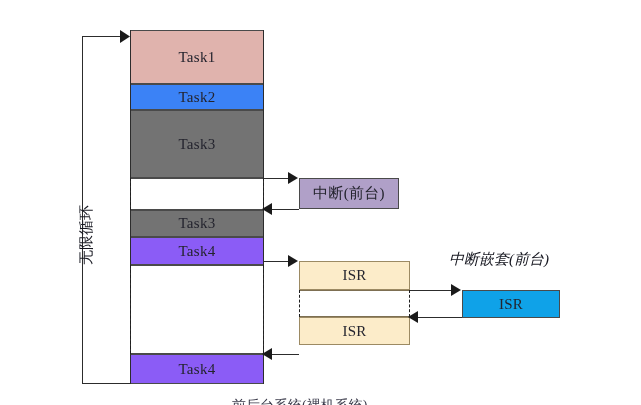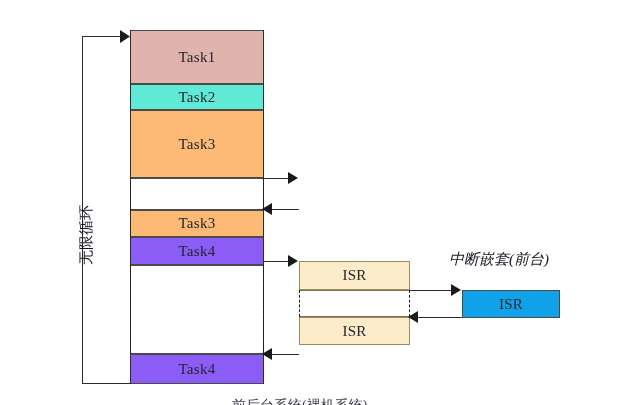--- a/index.html
+++ b/index.html
@@ -18,22 +18,22 @@
   .box{
     position:absolute;
     box-sizing:border-box;
     border:1px solid #4a4a4a;
     display:flex;align-items:center;justify-content:center;
     font-size:15px;
     color:#24242e;
     letter-spacing:.3px;
   }
   .box.pink   {background:#e0b3ad;}
-  .box.lav    {background:#5eead4;}
-  .box.green  {background:#fdba74;}
+  .box.lav    {background:#3b82f6;}
+  .box.green  {background:#737373;}
   .box.orange {background:#8b5cf6;}
   .box.purple {background:#b0a0c8;}
   .box.cream  {background:#fcecc9;border-color:#9c8a63;}
   .box.blue   {background:#0fa2e8;}
 
   .vline{position:absolute;background:#2c2c2c;width:1px;}
   .hline{position:absolute;background:#2c2c2c;height:1px;}
   .dash{position:absolute;width:0;border-left:1px dashed #1e1e1e;}
 
   
@@ -92,20 +92,21 @@
   <div class="box orange" style="left:130px;top:354px;width:134px;height:30px;">Task4</div>
 
   <div class="vline" style="left:130px;top:30px;height:354px;"></div>
   <div class="vline" style="left:263px;top:30px;height:354px;"></div>
 
   <div class="dash" style="left:130px;top:178px;height:32px;"></div>
   <div class="dash" style="left:263px;top:178px;height:32px;"></div>
   <div class="dash" style="left:130px;top:265px;height:89px;"></div>
   <div class="dash" style="left:263px;top:265px;height:89px;"></div>
 
+  <div class="box purple" style="left:299px;top:178px;width:100px;height:31px;">中断(前台)</div>
 
   <div class="hline" style="left:264px;top:178px;width:31px;"></div>
   <svg style="position:absolute;left:288px;top:172px;" width="13" height="13">
     <polygon points="0,0 10,6 0,12" fill="#1a1a1a"></polygon>
   </svg>
 
   <div class="hline" style="left:268px;top:209px;width:31px;"></div>
   <svg style="position:absolute;left:262px;top:203px;" width="13" height="13">
     <polygon points="10,0 0,6 10,12" fill="#1a1a1a"></polygon>
   </svg>

